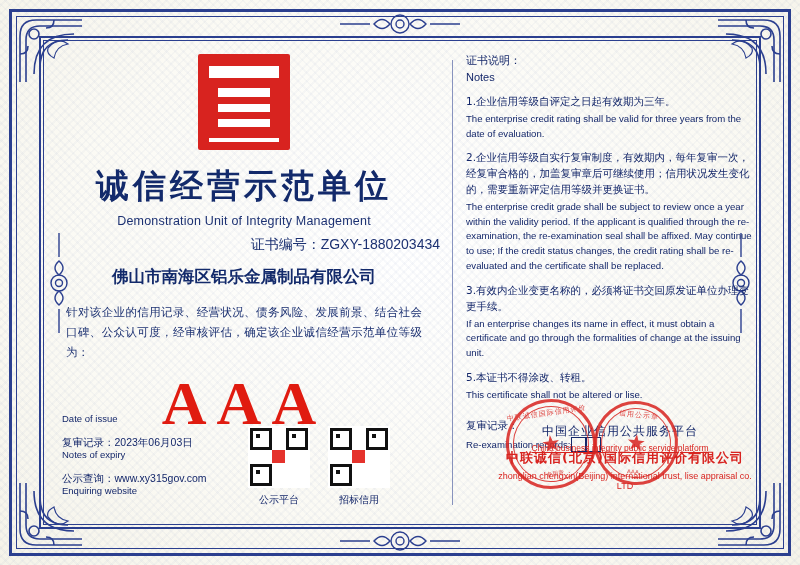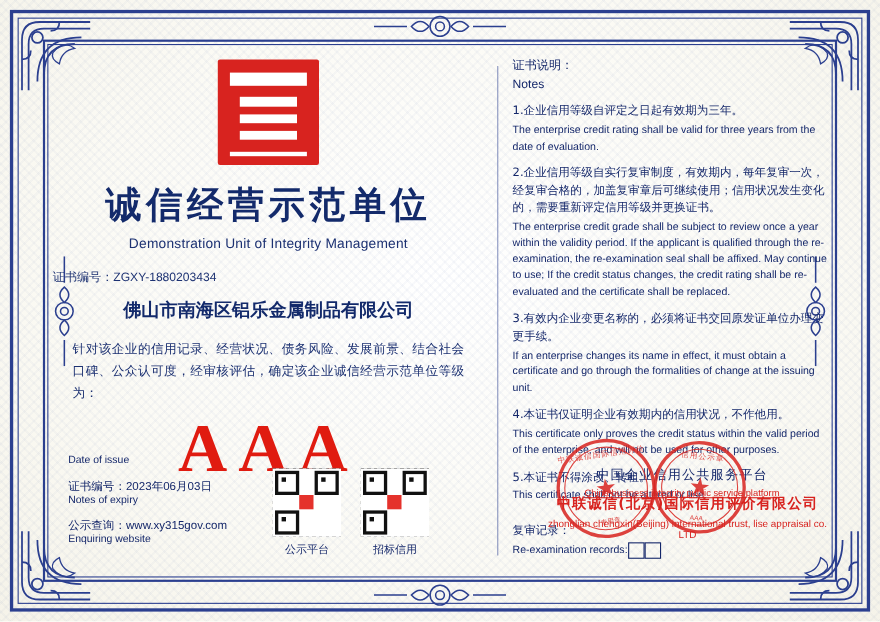--- a/index.html
+++ b/index.html
@@ -83,21 +83,21 @@
   }
   .title-cn{
     text-align:center;font-size:33px;letter-spacing:4px;font-weight:bold;
     color:#132a6b;margin-top:14px;
     font-family:"DejaVu Sans","Liberation Sans",sans-serif;
   }
   .title-en{
     text-align:center;font-size:12.5px;color:#1c3172;margin-top:5px;letter-spacing:.2px;
   }
   .cert-no{
-    text-align:left;font-size:11px;color:#1c3172;margin-top:16px;
+    text-align:right;font-size:14px;color:#1c3172;margin-top:8px;
   }
   .company{
     text-align:center;font-size:16.5px;font-weight:bold;color:#132a6b;margin-top:12px;
     font-family:"DejaVu Sans","Liberation Sans",sans-serif;
   }
   .body-para{
     margin:14px 18px 0;font-size:11.5px;line-height:1.75;color:#1c3172;
     text-align:justify;
     font-family:"DejaVu Sans","Liberation Sans",sans-serif;
   }
@@ -306,21 +306,21 @@
       <div class="cert-no">证书编号：ZGXY-1880203434</div>
       <div class="company">佛山市南海区铝乐金属制品有限公司</div>
       <div class="body-para">针对该企业的信用记录、经营状况、债务风险、发展前景、结合社会口碑、公众认可度，经审核评估，确定该企业诚信经营示范单位等级为：</div>
       <div class="grade">AAA</div>
 
       <div class="info-block">
         <div class="info-row">
           <div class="info-en">Date of issue</div>
         </div>
         <div class="info-row">
-          <div class="info-cn">证书编号：2023年06月03日</div>
+          <div class="info-cn">复审记录：2023年06月03日</div>
           <div class="info-en">Notes of expiry</div>
         </div>
         <div class="info-row">
           <div class="info-cn">公示查询：www.xy315gov.com</div>
           <div class="info-en">Enquiring website</div>
         </div>
       </div>
 
       <div class="qr-block">
         <div class="qr-item">
@@ -364,24 +364,20 @@
         <div class="cn">1.企业信用等级自评定之日起有效期为三年。</div>
         <div class="en">The enterprise credit rating shall be valid for three years from the date of evaluation.</div>
       </div>
       <div class="note">
         <div class="cn">2.企业信用等级自实行复审制度，有效期内，每年复审一次，经复审合格的，加盖复审章后可继续使用；信用状况发生变化的，需要重新评定信用等级并更换证书。</div>
         <div class="en">The enterprise credit grade shall be subject to review once a year within the validity period. If the applicant is qualified through the re-examination, the re-examination seal shall be affixed. May continue to use; If the credit status changes, the credit rating shall be re-evaluated and the certificate shall be replaced.</div>
       </div>
       <div class="note">
         <div class="cn">3.有效内企业变更名称的，必须将证书交回原发证单位办理变更手续。</div>
         <div class="en">If an enterprise changes its name in effect, it must obtain a certificate and go through the formalities of change at the issuing unit.</div>
-      </div>
-      <div class="note">
-        <div class="cn">4.本证书仅证明企业有效期内的信用状况，不作他用。</div>
-        <div class="en">This certificate only proves the credit status within the valid period of the enterprise, and will not be used for other purposes.</div>
       </div>
       <div class="note">
         <div class="cn">5.本证书不得涂改、转租。</div>
         <div class="en">This certificate shall not be altered or lise.</div>
       </div>
 
       <div class="reexam">
         <div class="cn">复审记录：</div>
         <div class="row">
           <span class="en">Re-examination records:</span>

